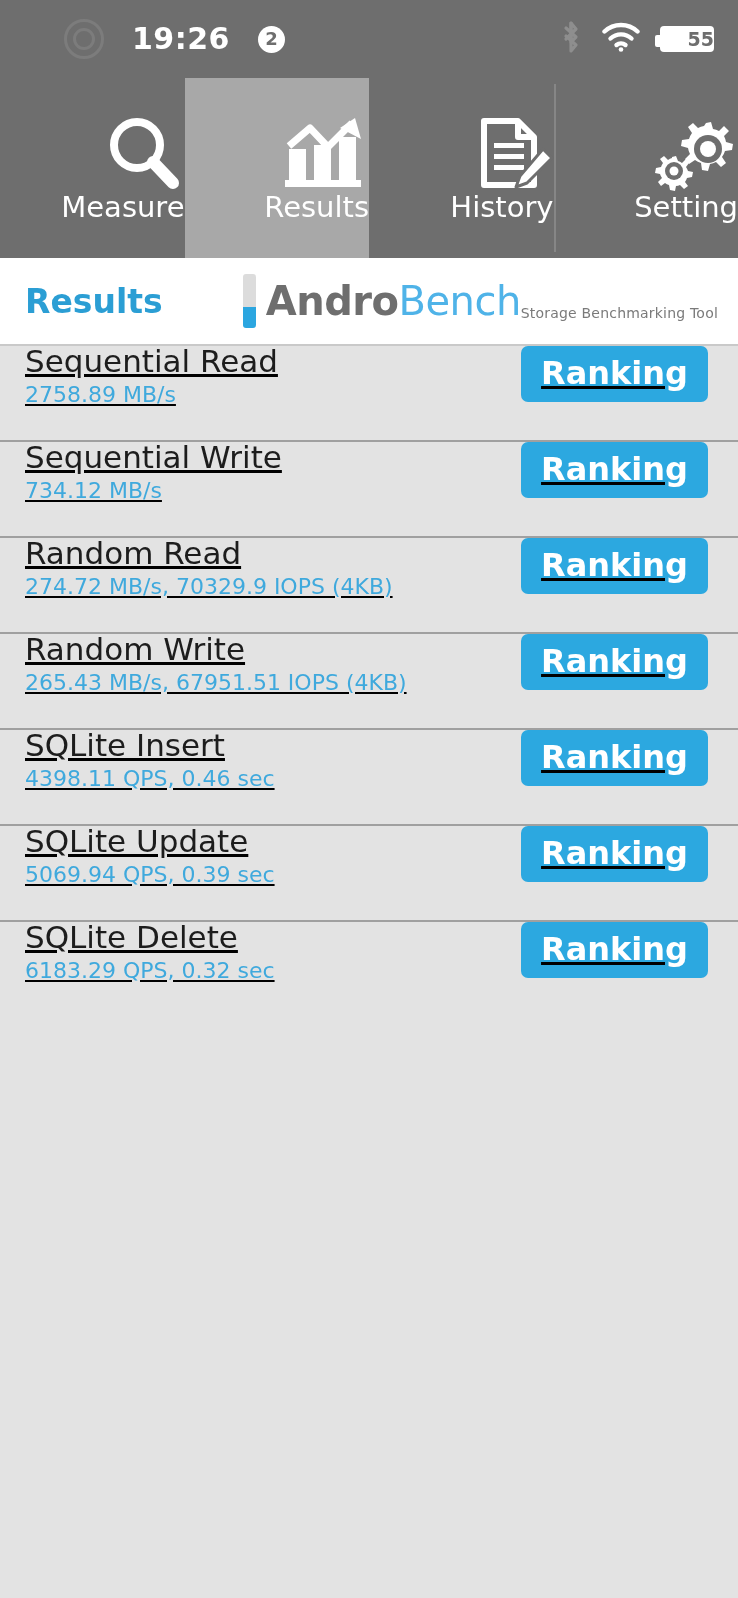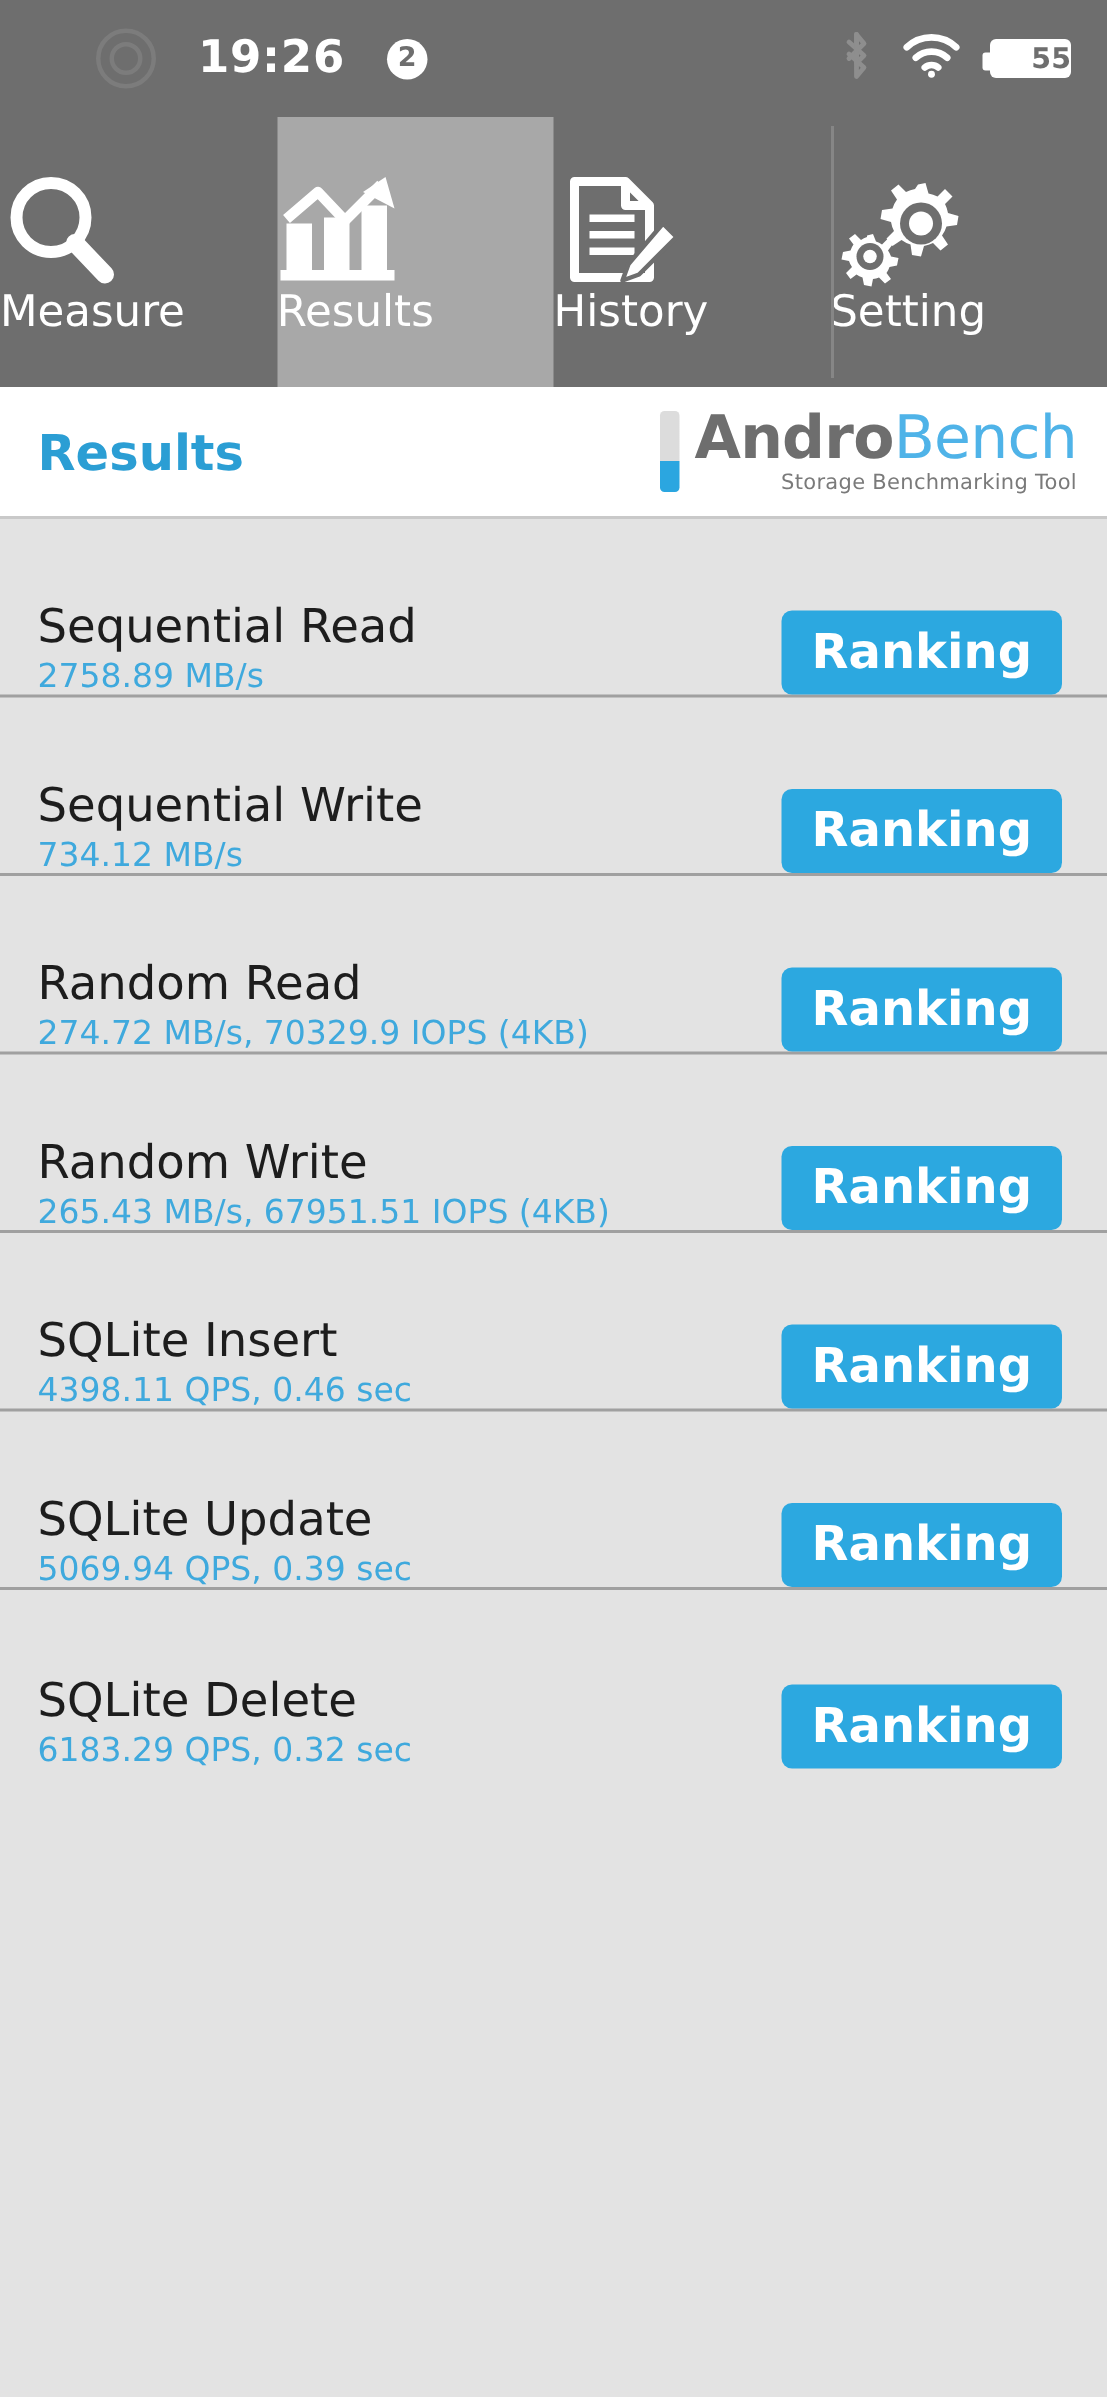--- a/index.html
+++ b/index.html
@@ -109,21 +109,21 @@
   
   .tabbar {
     display: flex;
     height: 180px;
     background: #6e6e6e;
   }
   .tab {
     flex: 1;
     display: flex;
     flex-direction: column;
-    align-items: flex-start;
+    align-items: flex-end;
     justify-content: center;
     gap: 0;
     position: relative;
   }
   .tab.selected {
     background: #a8a8a8;
   }
   .tab.divided::before {
     content: "";
     position: absolute;
@@ -168,21 +168,21 @@
     gap: 10px;
   }
   .logo-bar {
     width: 13px;
     height: 54px;
     border-radius: 3px;
     background: linear-gradient(to bottom, #dcdcdc 0%, #dcdcdc 62%, #2ba6e0 62%, #2ba6e0 100%);
   }
   .logo-text {
     display: flex;
-    flex-direction: column;
+    flex-direction: row;
     align-items: flex-end;
     line-height: 1;
     justify-content: flex-end;
   }
   .logo-word {
     font-size: 40px;
     line-height: 0.95;
     letter-spacing: -0.5px;
   }
   .logo-andro {
@@ -200,26 +200,27 @@
     letter-spacing: 0.2px;
     line-height: 1;
   }
 
   
   .results-list {
     background: #e3e3e3;
   }
   .result-row {
     position: relative;
-    height: 119px;
-    display: flex;
-    align-items: flex-end;
+    height: 96px;
+    display: flex;
+    align-items: flex-start;
     padding: 0 30px 0 25px;
     box-sizing: border-box;
     border-bottom: 2px solid #a0a0a0;
+    text-decoration: underline;
   }
   .row-texts {
     display: flex;
     flex-direction: column;
     gap: 7px;
   }
   .row-title {
     color: #1d1d1d;
     font-size: 31px;
     line-height: 1;

